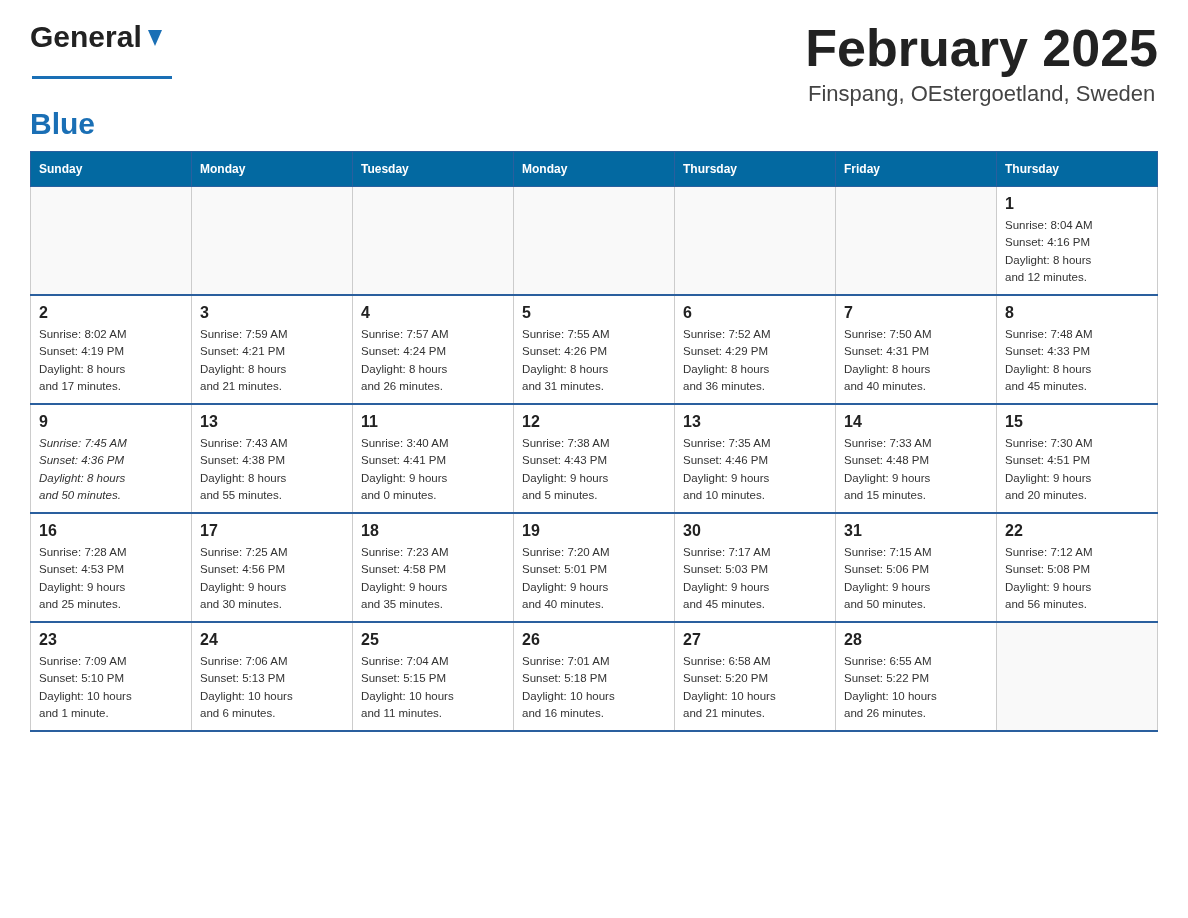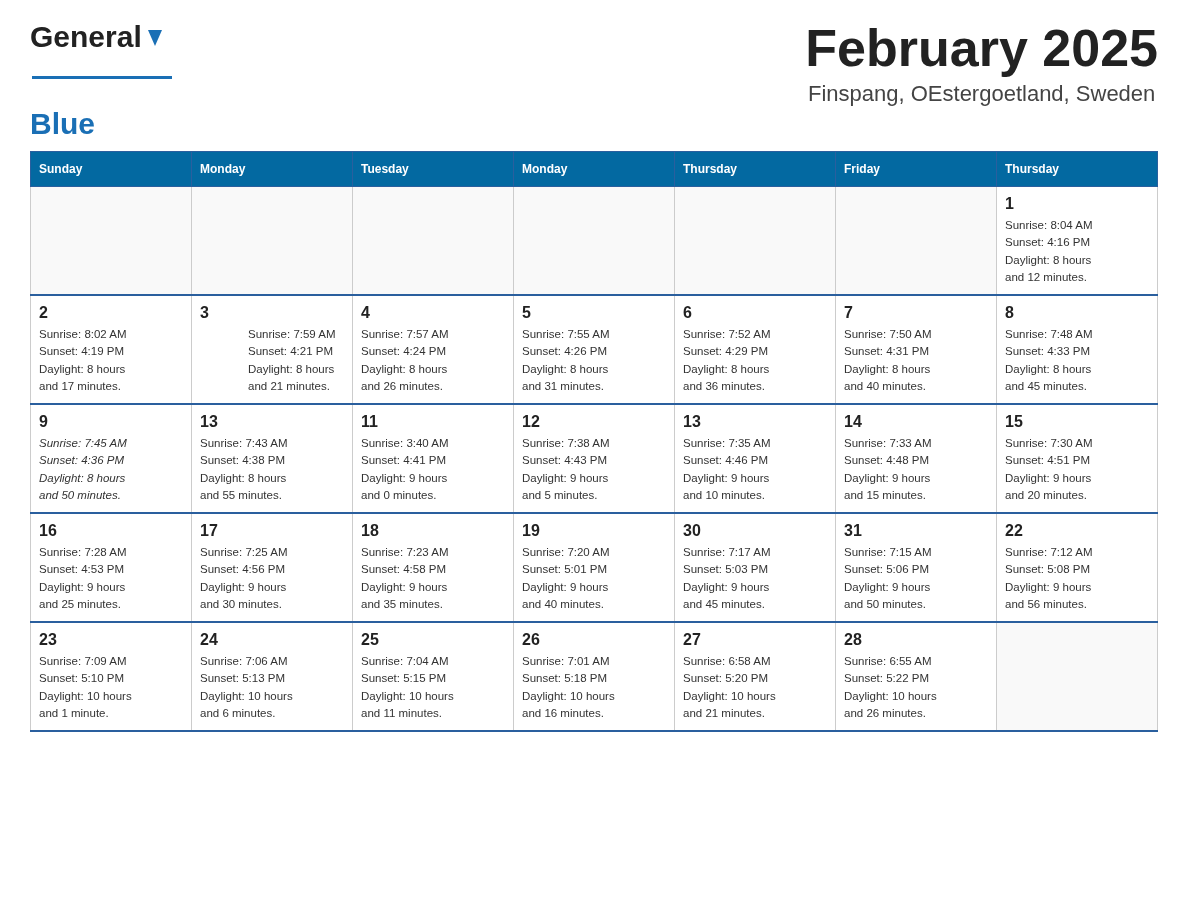--- a/index.html
+++ b/index.html
@@ -145,21 +145,21 @@
       <tr>
         <td>
           <div class="day-number">2</div>
           <div class="day-info" style="white-space: pre-line;">Sunrise: 8:02 AM
 Sunset: 4:19 PM
 Daylight: 8 hours
 and 17 minutes.</div>
         </td>
         <td>
           <div class="day-number">3</div>
-          <div class="day-info" style="white-space: pre-line; margin-left: 48px;">Sunrise: 7:59 AM
+          <div class="day-info" style="white-space: pre-line;">Sunrise: 7:59 AM
 Sunset: 4:21 PM
 Daylight: 8 hours
 and 21 minutes.</div>
         </td>
         <td>
           <div class="day-number">4</div>
           <div class="day-info" style="white-space: pre-line;">Sunrise: 7:57 AM
 Sunset: 4:24 PM
 Daylight: 8 hours
 and 26 minutes.</div>

